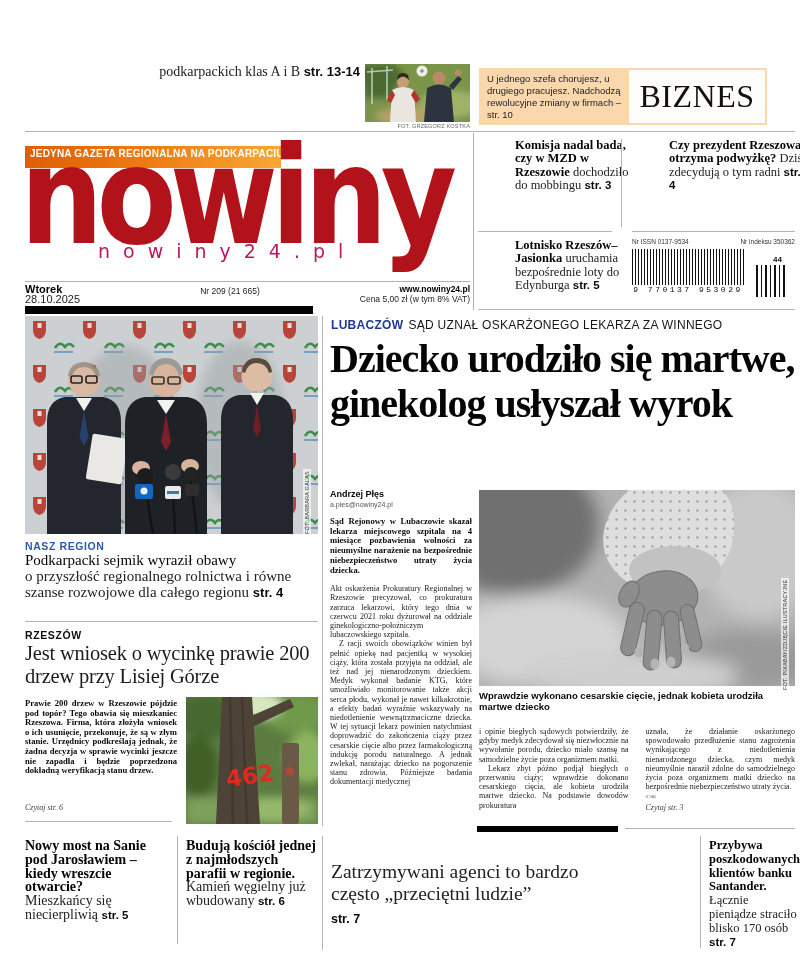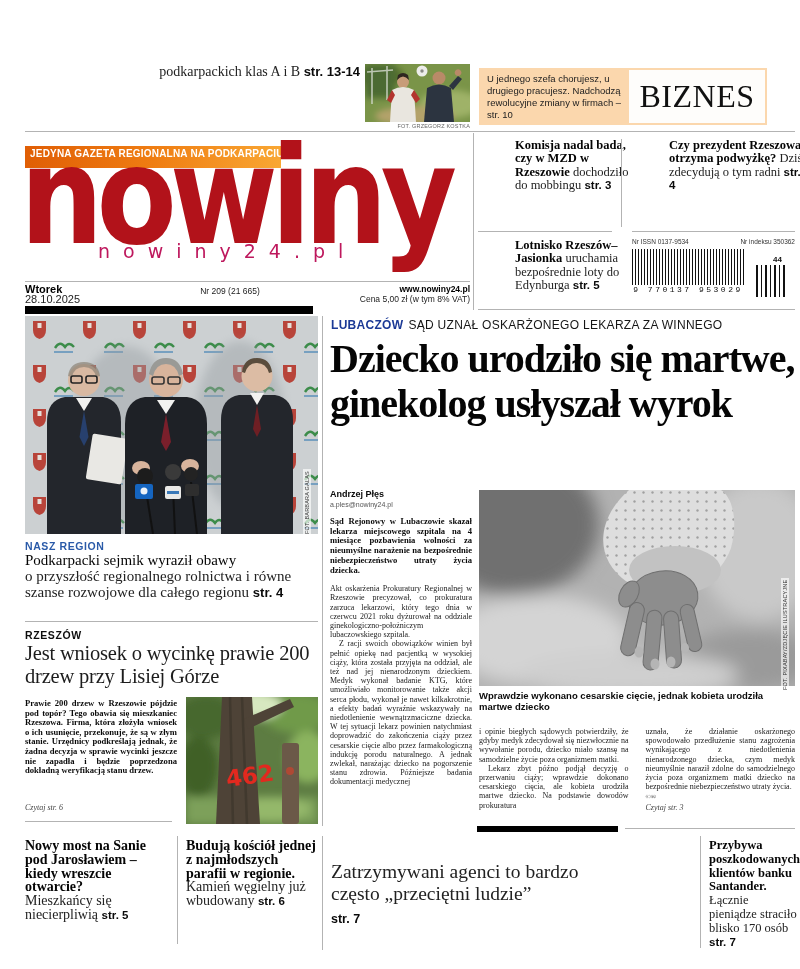--- a/index.html
+++ b/index.html
@@ -366,21 +366,21 @@
         <ellipse cx="206" cy="158" rx="4" ry="5"></ellipse>
     </g>
   </svg>
 </div>
 <div class="vcredit" id="baby-credit">FOT. PIXABAY/ZDJĘCIE ILUSTRACYJNE</div>
 <div class="abs" id="baby-caption">Wprawdzie wykonano cesarskie cięcie, jednak kobieta urodziła martwe dziecko</div>
 
 <div class="abs" id="art-cols23">
   <div class="c">
     <div class="bodytxt">i opinie biegłych sądowych potwierdziły, że gdyby medyk zdecydował się niezwłocznie na wywołanie porodu, dziecko miało szansę na samodzielne życie poza organizmem matki.</div>
-    <div class="bodytxt indent">Lekarz zbyt późno podjął decyzję o przerwaniu ciąży; wprawdzie dokonano cesarskiego cięcia, ale kobieta urodziła martwe dziecko. Na podstawie dowodów prokuratura</div>
+    <div class="bodytxt indent">Lekarz zbyt późno podjął biegłych o przerwaniu ciąży; wprawdzie dokonano cesarskiego cięcia, ale kobieta urodziła martwe dziecko. Na podstawie dowodów prokuratura</div>
   </div>
   <div class="c">
     <div class="bodytxt">uznała, że działanie oskarżonego spowodowało przedłużenie stanu zagrożenia wynikającego z niedotlenienia nienarodzonego dziecka, czym medyk nieumyślnie naraził zdolne do samodzielnego życia poza organizmem matki dziecko na bezpośrednie niebezpieczeństwo utraty życia.</div>
     <div class="bodytxt" id="art-endmark">©®</div>
     <div id="art-readmore">Czytaj str. 3</div>
   </div>
 </div>
 
 <div class="abs" id="thick-bar"></div>
 <div class="hline" style="left:625px; top:828px; width:170px;"></div>

